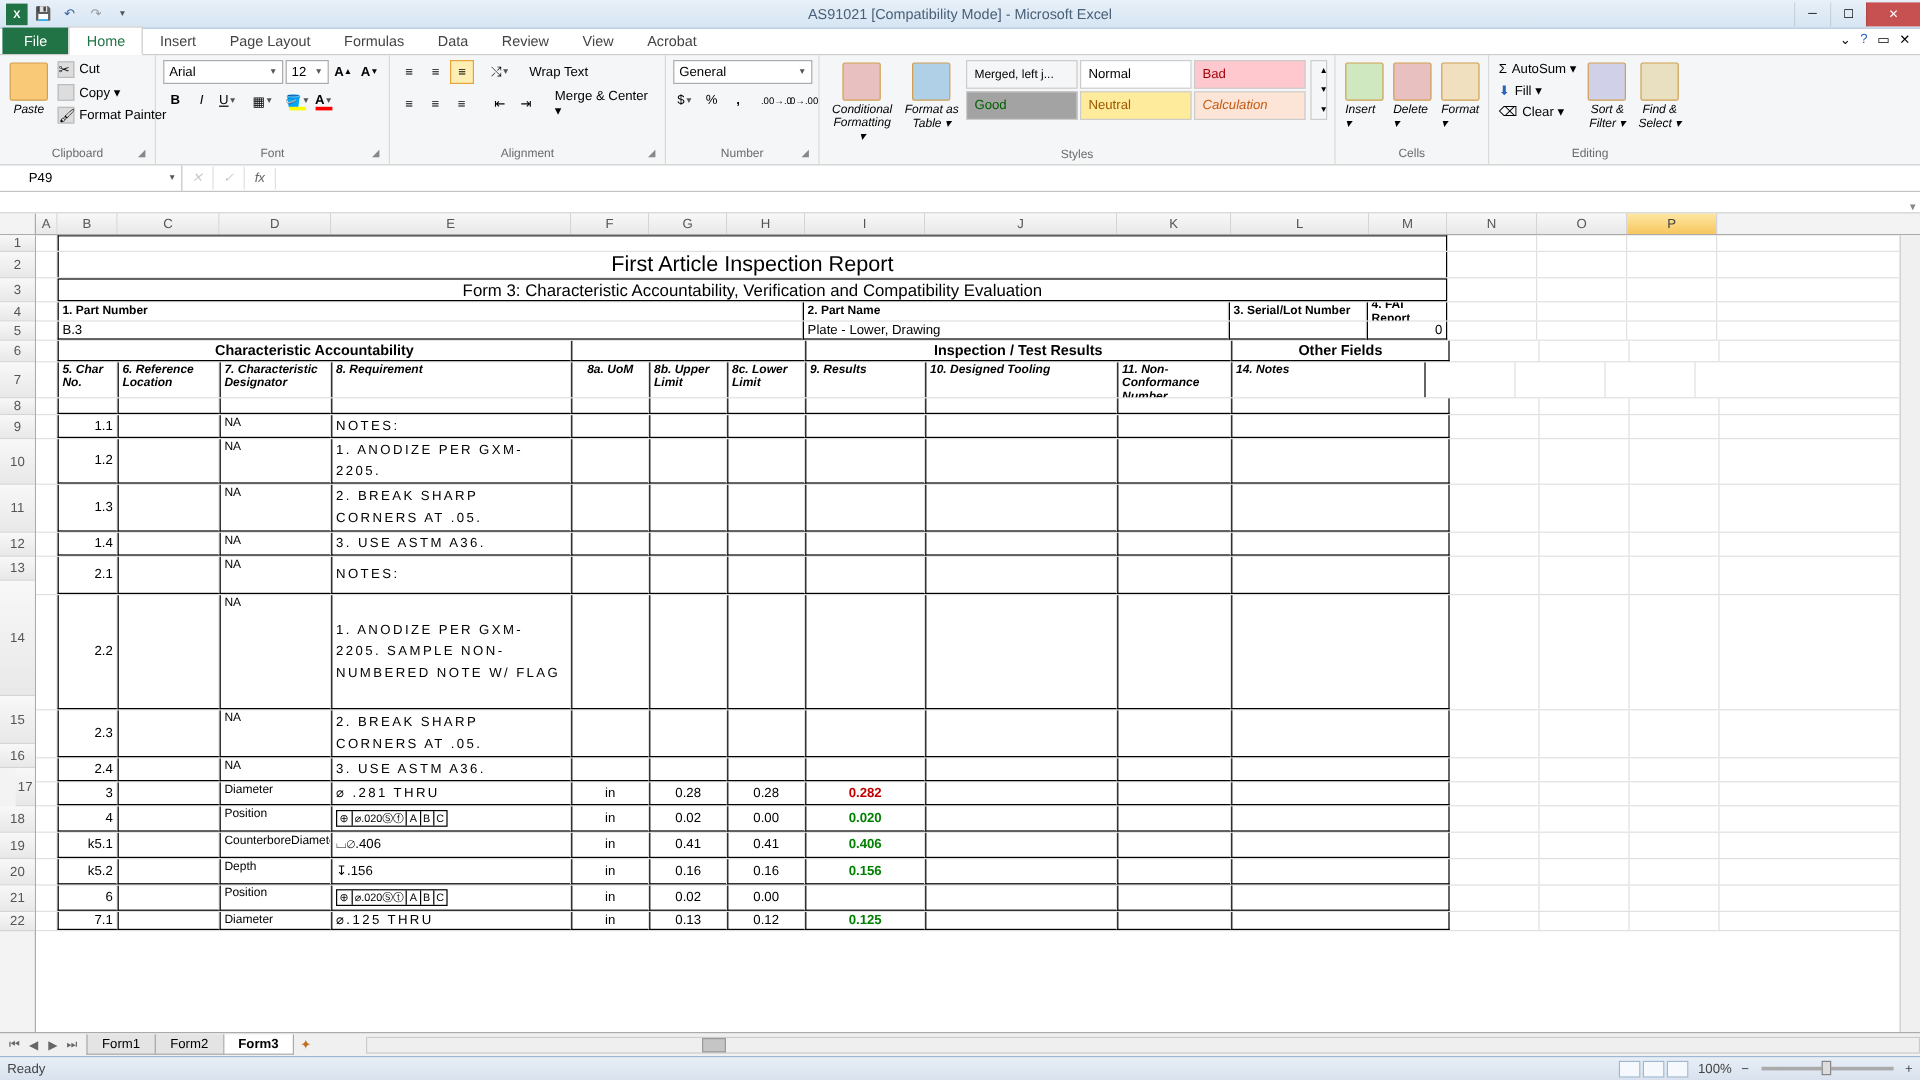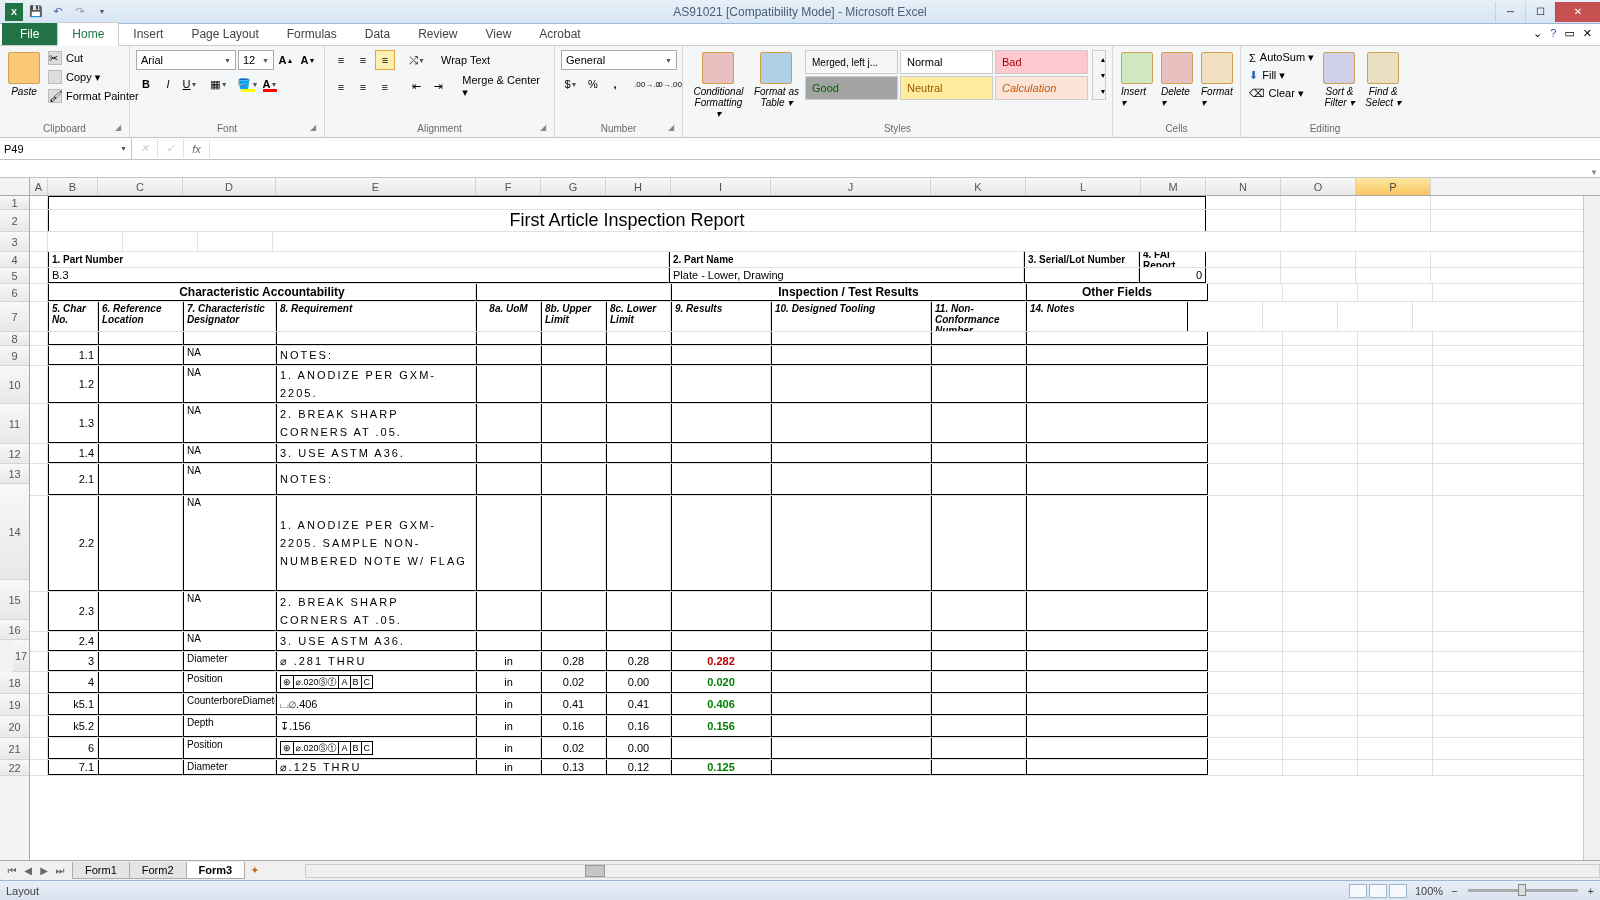--- a/index.html
+++ b/index.html
@@ -40,21 +40,21 @@
 .styles-gallery { display: grid; grid-template-columns: repeat(3, 93px); grid-template-rows: 24px 24px; gap: 2px; }
 .style-cell { border: 1px solid #ccc; font-size: 11px; padding: 3px 6px; display: flex; align-items: center; }
 .style-cell.normal { background: #fff; }
 .style-cell.bad { background: #ffc7ce; color: #9c0006; }
 .style-cell.good { background: #a3a3a3; color: #006100; }
 .style-cell.neutral { background: #ffeb9c; color: #9c5700; }
 .style-cell.calc { background: #fce4d6; color: #c65911; font-style: italic; }
 .style-cell.merged { font-size: 10px; }
 
 
-.formula-bar { height: 22px; border-bottom: 1px solid #c4c4c4; display: flex; align-items: stretch; background: #fff; }
+.formula-bar { height: 22px; border-bottom: 1px solid #c4c4c4; display: flex; align-items: stretch; background: #fff; padding-left: 20px; }
 .name-box { width: 132px; border-right: 1px solid #c4c4c4; display: flex; align-items: center; padding: 0 4px; font-size: 11px; justify-content: space-between; }
 .fx-area { display: flex; align-items: center; flex: 1; }
 .fx-area .fxbtn { width: 26px; text-align: center; font-style: italic; color: #666; border-right: 1px solid #e0e0e0; padding: 3px 0; }
 .fx-area input { flex: 1; border: none; padding: 3px 6px; font-size: 11px; outline: none; }
 
 
 .formula-expand { height: 18px; border-bottom: 1px solid #c4c4c4; position: relative; }
 .formula-expand .gripper { position: absolute; right: 2px; bottom: 0; font-size: 8px; color: #888; }
 
 
@@ -419,20 +419,21 @@
         </div>
         <div class="cell-row" style="height: 22px;">
           <div class="cell " style="width: 18px;"></div>
           <div class="cell form-title bl br" style="width: 1158px;">First Article Inspection Report</div>
           <div class="cell " style="width: 75px;"></div>
           <div class="cell " style="width: 75px;"></div>
           <div class="cell " style="width: 75px;"></div>
         </div>
         <div class="cell-row" style="height: 20px;">
           <div class="cell " style="width: 18px;"></div>
+          <div class="cell form-sub bl br bt bb" style="width: 1158px;">Form 3: Characteristic Accountability, Verification and Compatibility Evaluation</div>
           <div class="cell " style="width: 75px;"></div>
           <div class="cell " style="width: 75px;"></div>
           <div class="cell " style="width: 75px;"></div>
         </div>
         <div class="cell-row" style="height: 16px;">
           <div class="cell " style="width: 18px;"></div>
           <div class="cell hdr-plain bl" style="width: 621px;">1. Part Number</div>
           <div class="cell hdr-plain bl" style="width: 355px;">2. Part Name</div>
           <div class="cell hdr-plain bl" style="width: 115px;">3. Serial/Lot Number</div>
           <div class="cell hdr-plain bl br" style="width: 67px;">4. FAI Report</div>
@@ -766,21 +767,21 @@
       <div class="sheet-tab active">Form3</div>
     </div>
   <span style="padding:0 6px;color:#c07020">✦</span>
   <div class="hscroll">
       <div class="track"></div>
       <div class="thumb"></div>
     </div>
 </div>
 
 <div class="status-bar">
-  <span>Layout</span>
+  <span>Ready</span>
   <div class="views">
     <div class="vbtn"></div>
     <div class="vbtn"></div>
     <div class="vbtn"></div>
     <span style="margin:0 6px">100%</span>
     <span>−</span>
     <div class="zoom-slider">
         <div class="zthumb"></div>
       </div>
     <span>+</span>

